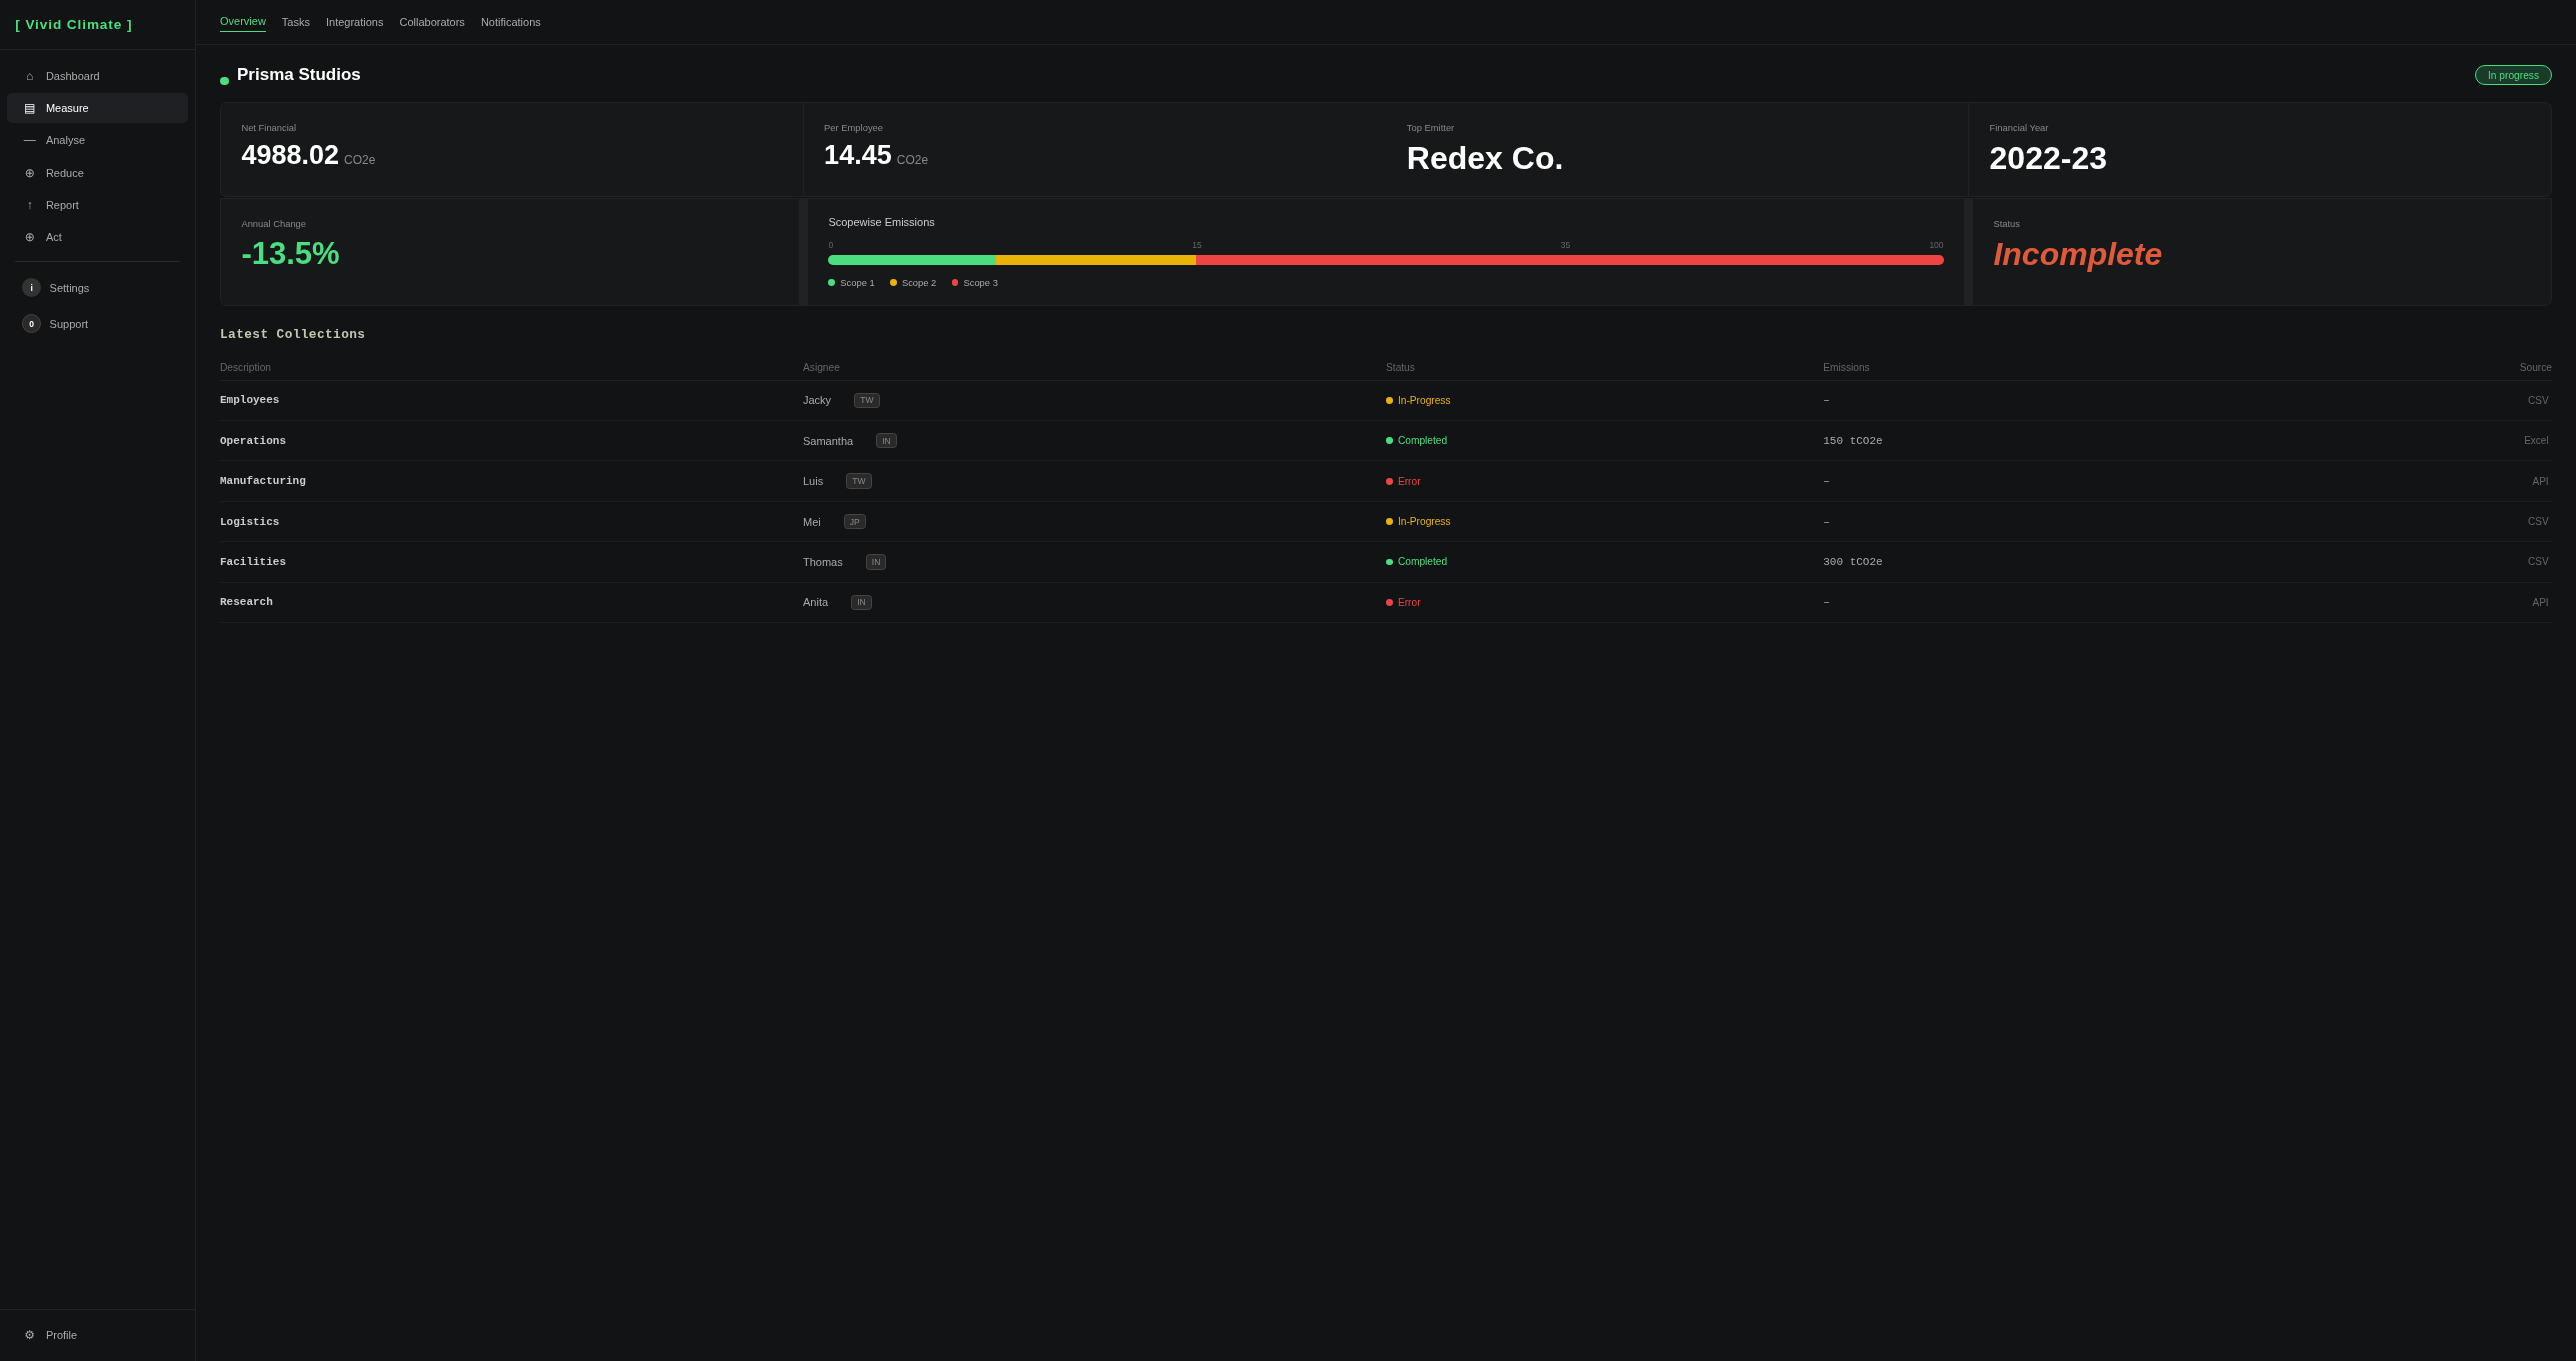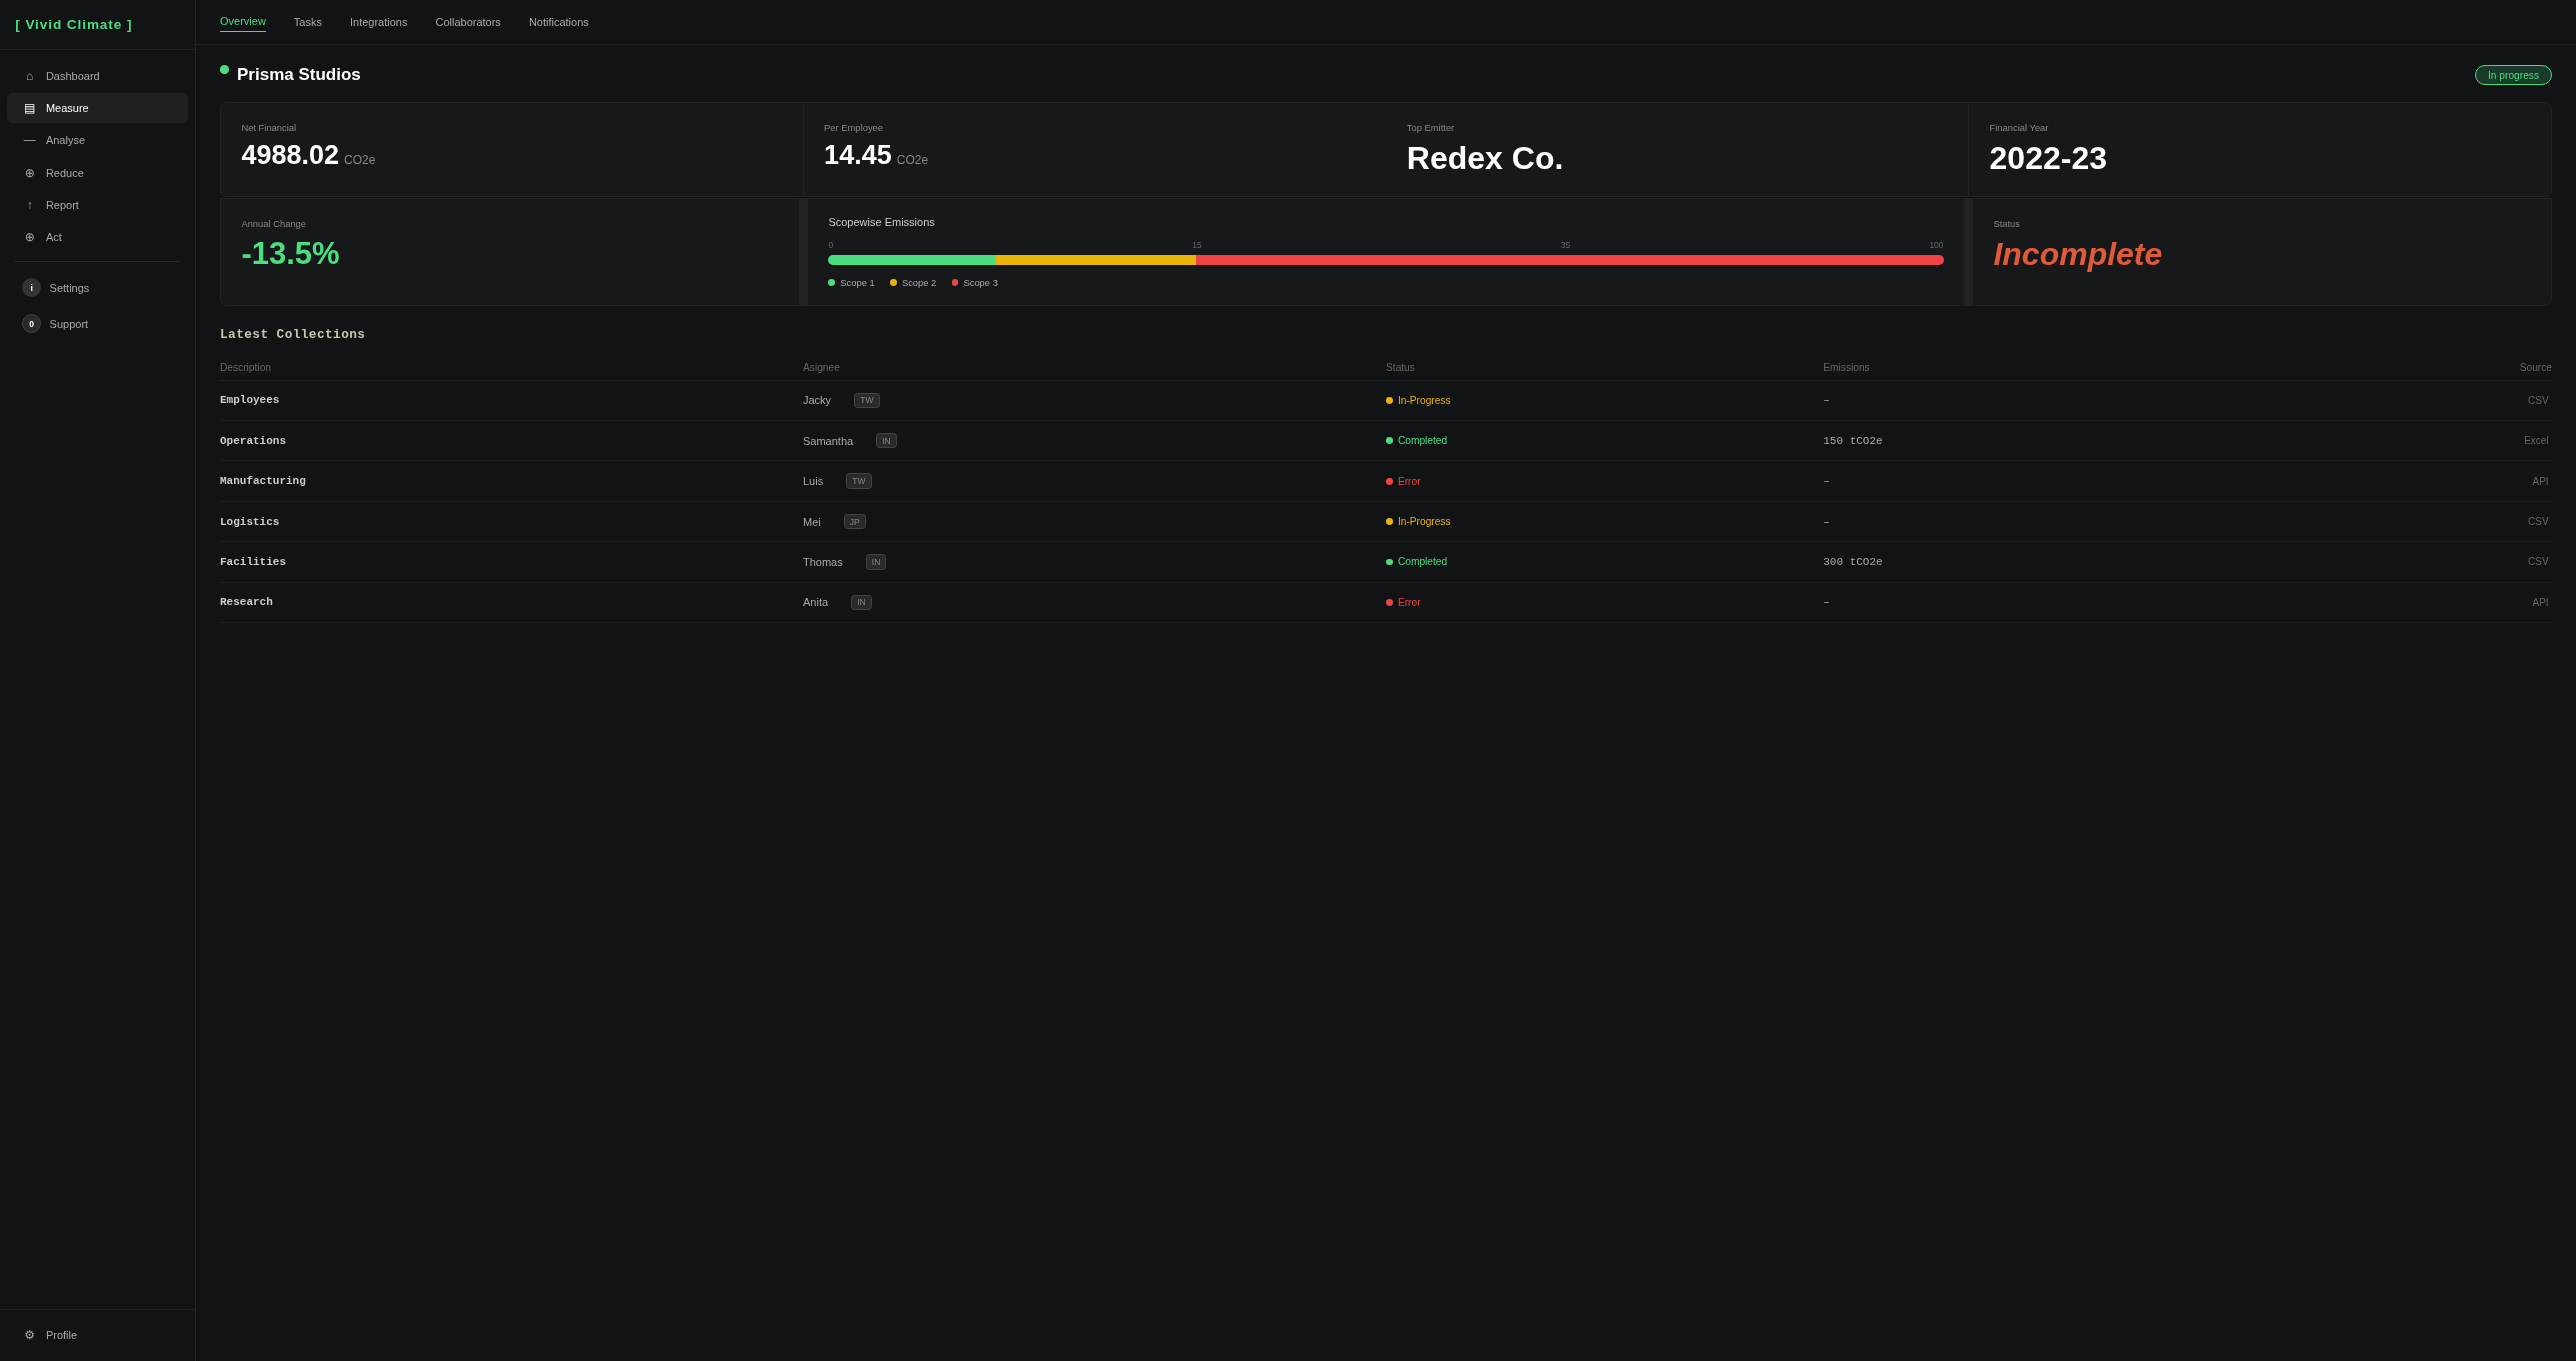--- a/index.html
+++ b/index.html
@@ -89,21 +89,21 @@
       flex: 1;
       display: flex;
       flex-direction: column;
       overflow: hidden;
     }
 
     
     .top-nav {
       display: flex;
       align-items: center;
-      gap: 28px;
+      gap: 16px;
       padding: 12px 24px;
       border-bottom: 0.9px solid #222;
       background: #111314;
     }
     .top-nav-item {
       font-size: 11px;
       color: #aaa;
       cursor: pointer;
       padding: 3.4px 0;
     }
@@ -121,21 +121,21 @@
 
     
     .header-row {
       display: flex;
       align-items: center;
       justify-content: space-between;
       margin-bottom: 17px;
     }
     .company-name {
       display: flex;
-      align-items: flex-start;
+      align-items: flex-end;
       gap: 8.5px;
       font-size: 17px;
       font-weight: 600;
       color: #fff;
     }
     .company-dot {
       width: 8.5px;
       height: 8.5px;
       border-radius: 50%;
       background: #4ade80;

